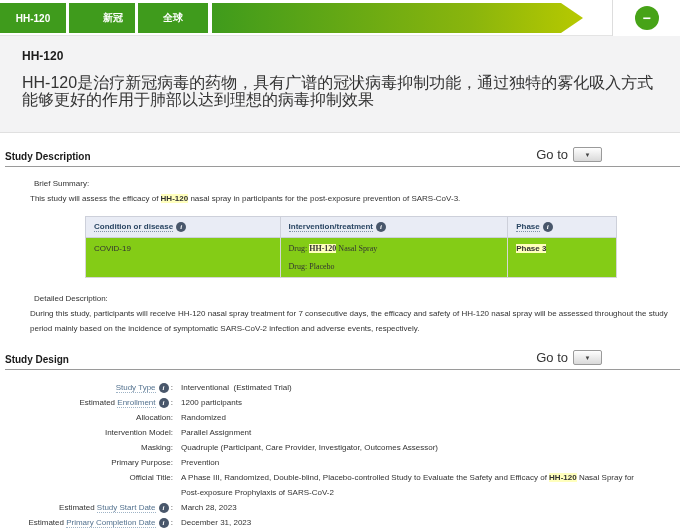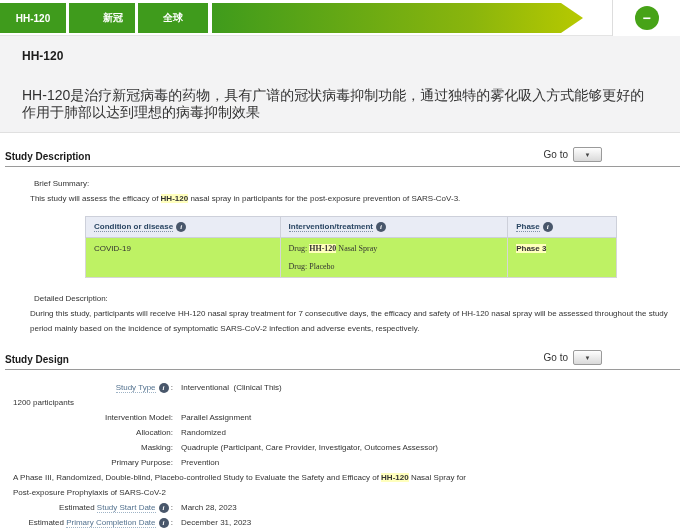--- a/index.html
+++ b/index.html
@@ -35,49 +35,49 @@
     color:#fff; font-size:14px; font-weight:bold; padding:0; cursor:pointer;
     display:flex; align-items:center; justify-content:center; line-height:1;
   }
 
   
   .header-card {
     background:#f3f3f4; border-bottom:1px solid #e0e0e0;
     height:97px; padding:13px 22px 0;
   }
   .card-title { font-size:12px; font-weight:bold; color:#1c1c1c; }
-  .card-desc  { margin-top:24px; font-size:14px; line-height:17px; color:#333; max-width:642px; }
+  .card-desc  { margin-top:11px; font-size:16px; line-height:17px; color:#333; max-width:642px; }
 
   
   .main { padding:0 0 0 5px; }
   .section-head {
     display:flex; align-items:flex-end; justify-content:space-between;
     border-bottom:1px solid #9a9a9a; padding:0 0 4px 0; margin-top:14px; margin-right:0;
   }
   .section-title { font-size:10px; font-weight:bold; color:#1a1a1a; }
   .goto { display:flex; align-items:center; gap:5px; margin-right:78px; }
-  .goto-label { font-size:10px; color:#333; }
+  .goto-label { font-size:13px; color:#333; }
   .goto-btn {
     width:29px; height:15px; border:1px solid #9a9a9a; border-radius:2px;
     background:linear-gradient(#fefefe,#d9d9d9); color:#444; font-size:6px;
     display:flex; align-items:center; justify-content:center; padding:0; cursor:pointer;
   }
 
   .block-label { margin:12px 0 0 15px; color:#333;padding-left:14px; }
   .block-text  { margin:3px 10px 0 25px; line-height:15px; }
 
   .hl { background:#ffffbd; font-weight:bold; }
 
   
   .ct-table { border-collapse:collapse; margin:10px 0 16px 80px; width:532px; font-size:8px;border-radius:12px; }
   .ct-table th {
     background:#e9ecf5; border:1px solid #cdd0da; text-align:left;
     padding:5px 8px; font-weight:bold;
   }
-  .ct-table td { border:1px solid #d6d6d6; padding:6px 8px; vertical-align:top; background:#bef264; }
+  .ct-table td { border:1px solid #d6d6d6; padding:6px 8px; vertical-align:top; background:#84cc16; }
   .col-cond { width:195px; } .col-intv { width:228px; } .col-phase { width:109px; }
   .th-link { color:#2a4663; font-weight:bold; border-bottom:1px dotted #7d8fa5; text-decoration:none; cursor:pointer; }
   .intv-line { margin:0 0 9px 0;font-family:Liberation Serif, serif; }
   .intv-line:last-child { margin-bottom:0; }
 
   .info-icon {
     display:inline-block; width:10px; height:10px; border-radius:50%;
     background:#49576b; color:#fff; font-size:7px; line-height:10px; text-align:center;
     font-style:italic; font-weight:bold; font-family:"Liberation Serif", serif;
     margin-left:3px; vertical-align:0px; cursor:pointer;
@@ -156,48 +156,50 @@
       <button class="goto-btn">
         <span>▼</span>
       </button>
     </span>
   </div>
 
   <div class="dd">
 
     <div class="dd-row">
       <div class="dd-label"><a class="dd-link">Study Type</a><span class="info-icon">i</span><span> :</span></div>
-      <div class="dd-value">Interventional  (Clinical This)</div>
-    </div>
-
-    <div class="dd-row">
+      <div class="dd-value">Interventional  (Estimated Trial)</div>
+    </div>
+
+    <div class="dd-row">
+      <div class="dd-label"><span>Estimated </span><a class="dd-link">Enrollment</a><span class="info-icon">i</span><span> :</span></div>
       <div class="dd-value">1200 participants</div>
+    </div>
+
+    <div class="dd-row">
+      <div class="dd-label"><span>Allocation</span><span>:</span></div>
+      <div class="dd-value">Randomized</div>
     </div>
 
     <div class="dd-row">
       <div class="dd-label"><span>Intervention Model</span><span>:</span></div>
       <div class="dd-value">Parallel Assignment</div>
     </div>
 
     <div class="dd-row">
-      <div class="dd-label"><span>Allocation</span><span>:</span></div>
-      <div class="dd-value">Randomized</div>
-    </div>
-
-    <div class="dd-row">
       <div class="dd-label"><span>Masking</span><span>:</span></div>
       <div class="dd-value">Quadruple (Participant, Care Provider, Investigator, Outcomes Assessor)</div>
     </div>
 
     <div class="dd-row">
       <div class="dd-label"><span>Primary Purpose</span><span>:</span></div>
       <div class="dd-value">Prevention</div>
     </div>
 
     <div class="dd-row">
+      <div class="dd-label"><span>Official Title</span><span>:</span></div>
       <div class="dd-value"><span>A Phase III, Randomized, Double-blind, Placebo-controlled Study to Evaluate the Safety and Efficacy of </span><span class="hl">HH-120</span><span> Nasal Spray for Post-exposure Prophylaxis of SARS-CoV-2</span></div>
     </div>
 
     <div class="dd-row">
       <div class="dd-label"><span>Estimated </span><a class="dd-link">Study Start Date</a><span class="info-icon">i</span><span> :</span></div>
       <div class="dd-value">March 28, 2023</div>
     </div>
 
     <div class="dd-row">
       <div class="dd-label"><span>Estimated </span><a class="dd-link">Primary Completion Date</a><span class="info-icon">i</span><span> :</span></div>

